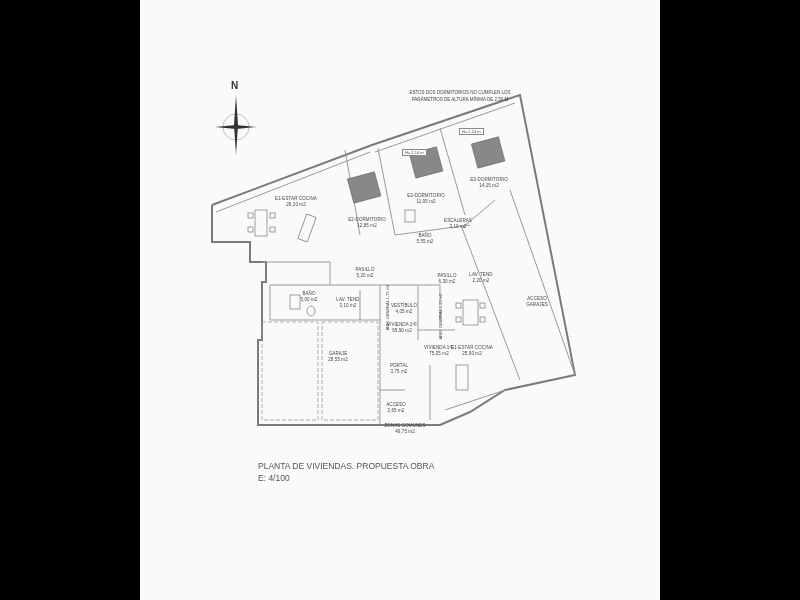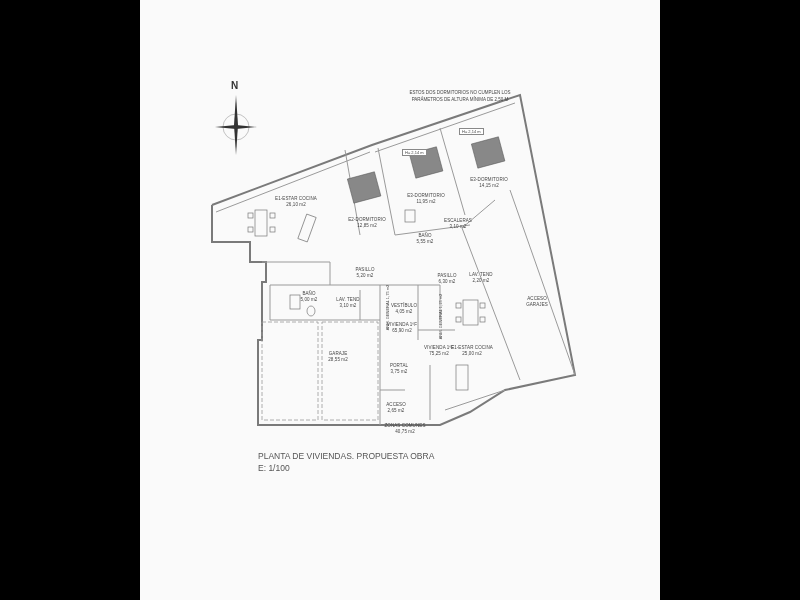--- a/index.html
+++ b/index.html
@@ -1,21 +1,21 @@
 <!DOCTYPE html>
 <html><head>
 <meta charset="utf-8">
 <style>
   html,body{margin:0;padding:0;}
   body{width:800px;height:600px;background:#000;position:relative;overflow:hidden;font-family:"Liberation Sans",sans-serif;}
   .sheet{position:absolute;left:140px;top:0;width:520px;height:600px;background:#fafafa;}
   svg{position:absolute;left:0;top:0;}
   .lbl{position:absolute;font-size:4.5px;color:#444;text-align:center;line-height:6px;white-space:nowrap;transform:translateX(-50%);letter-spacing:0.1px;}
   .lbl .a{display:block;}
-  .title{position:absolute;left:258px;top:450px;font-size:8.5px;color:#555;line-height:12px;}
+  .title{position:absolute;left:258px;top:460px;font-size:8.5px;color:#555;line-height:12px;}
   .note{position:absolute;left:460px;top:89px;transform:translateX(-50%);font-size:4.5px;color:#444;text-align:center;line-height:7px;}
   .hlabel{position:absolute;font-size:4px;color:#444;border:0.5px solid #888;padding:0 2px;background:#fff;}
   .vert{position:absolute;font-size:4px;color:#444;transform:rotate(-90deg);white-space:nowrap;}
   .north{position:absolute;left:231px;top:80px;font-size:10px;font-weight:bold;color:#333;}
 </style>
 </head>
 <body>
 
 <div class="sheet"></div>
 
@@ -175,14 +175,14 @@
 <div class="lbl" style="left:405px;top:423px;">
     <span class="a">ZONAS COMUNES</span>
     <span class="a">40,75 m2</span>
   </div>
 
 <div class="vert" style="left:365px;top:305px;">ARM. GENERAL 1,75 m2</div>
 <div class="vert" style="left:418px;top:314px;">ARM. GENERAL 1,15 m2</div>
 
 <div class="title">
   <span style="display:block">PLANTA DE VIVIENDAS. PROPUESTA OBRA</span>
-  <span style="display:block">E: 1/100</span>
+  <span style="display:block">E: 4/100</span>
 </div>
 
 </body></html>

